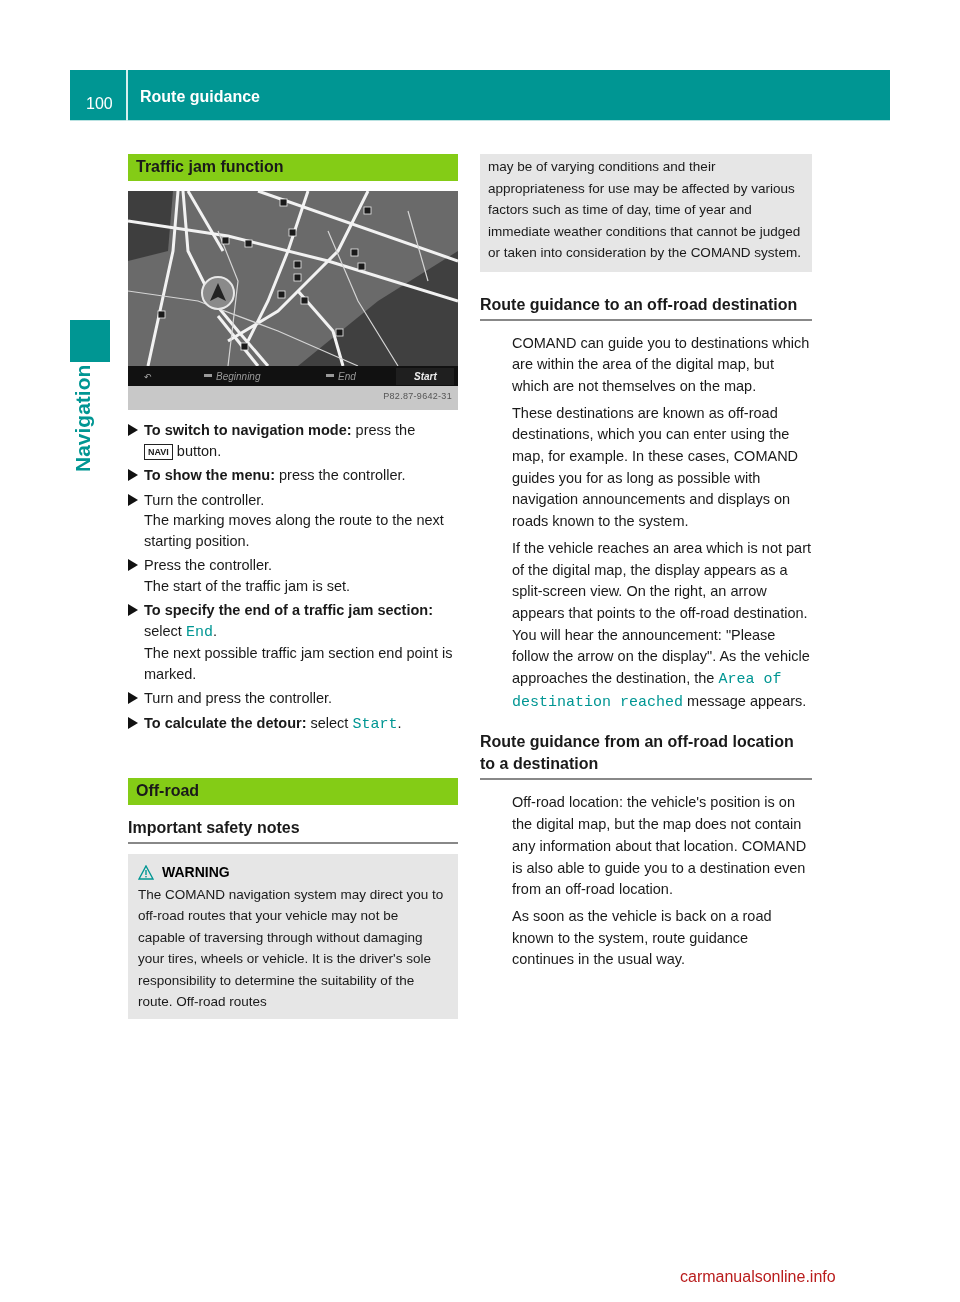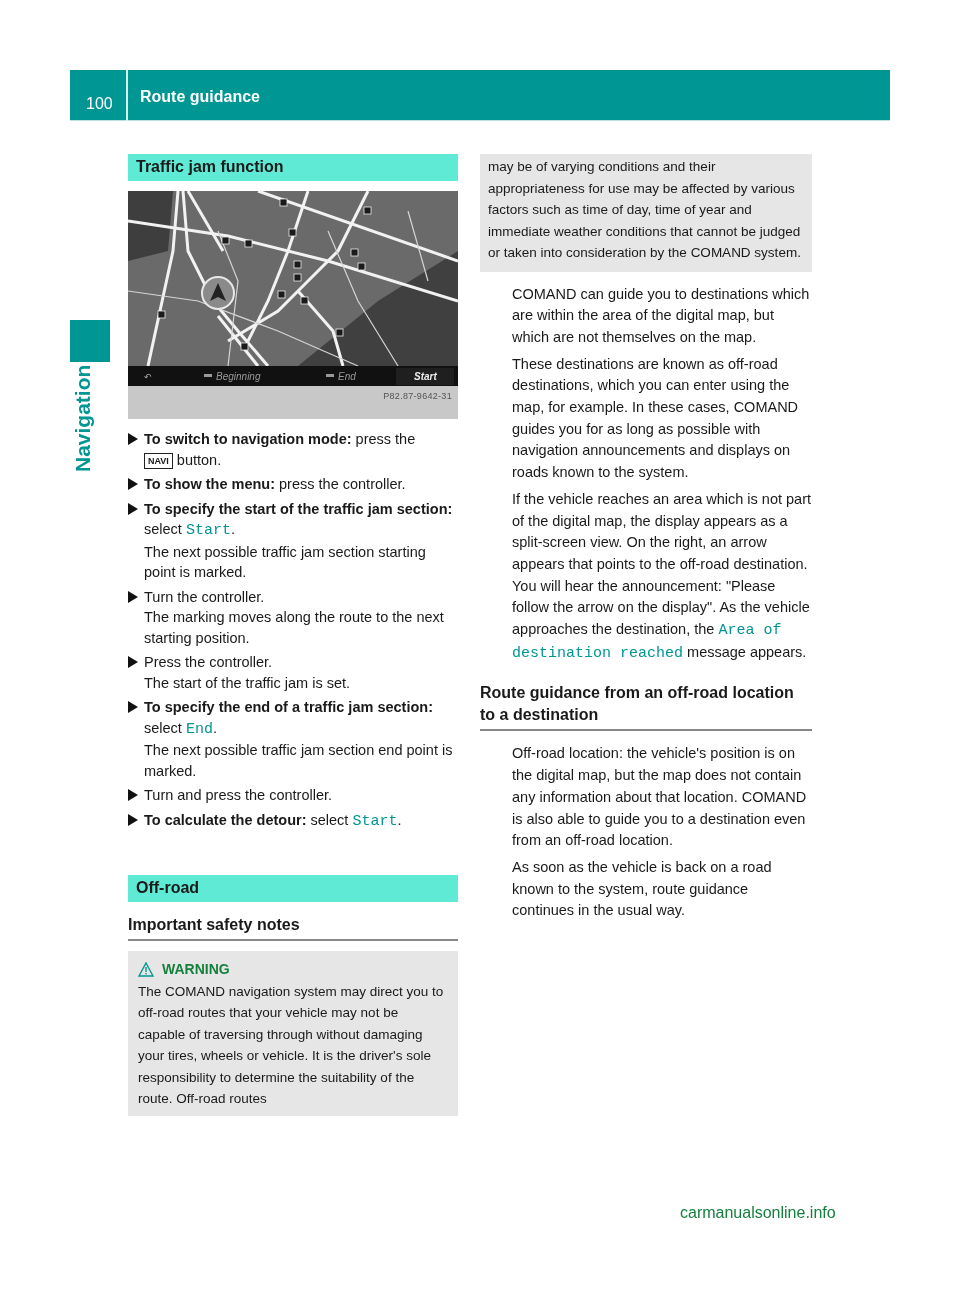--- a/index.html
+++ b/index.html
@@ -11,39 +11,39 @@
     .header-divider { position: absolute; left: 126px; top: 70px; width: 2px; height: 51px; background: #d8efee; }
     .header-title { position: absolute; left: 140px; top: 88px; color: #fff; font-weight: bold; font-size: 16px; }
 
     .side-tab-block { position: absolute; left: 70px; top: 320px; width: 40px; height: 42px; background: #009693; }
     .side-tab-label { position: absolute; left: 71px; top: 472px; transform-origin: left top; transform: rotate(-90deg); color: #009693; font-weight: bold; font-size: 21px; white-space: nowrap; width: 110px; }
 
     .col { position: absolute; width: 340px; }
     .col-left { left: 128px; top: 154px; width: 330px; }
     .col-right { left: 480px; top: 154px; width: 332px; }
 
-    .section-bar { background: #5eead4; font-weight: bold; font-size: 16px; padding: 4px 8px; height: 27px; }
+    .section-bar { background: #84cc16; font-weight: bold; font-size: 16px; padding: 4px 8px; height: 27px; }
     .map-figure { position: relative; margin-top: 10px; width: 330px; height: 206px; background: #5c5c5c; overflow: hidden; }
     .map-figure svg { display: block; }
-    .fig-caption { background: #c8c8c8; height: 33px; text-align: right; font-size: 9px; color: #555; padding: 5px 6px 0 0; letter-spacing: 0.3px; }
+    .fig-caption { background: #c8c8c8; height: 24px; text-align: right; font-size: 9px; color: #555; padding: 5px 6px 0 0; letter-spacing: 0.3px; }
 
     .steps { list-style: none; margin-top: 10px; }
     .step { position: relative; padding-left: 16px; font-size: 14.5px; line-height: 20.5px; margin-bottom: 4px; }
     .step .bullet { position: absolute; left: 0; top: 4px; width: 0; height: 0; border-left: 10px solid #111; border-top: 6px solid transparent; border-bottom: 6px solid transparent; }
     .step b { font-weight: bold; }
     .mono { font-family: "Liberation Mono", monospace; color: #009693; font-size: 15px; }
     .key { display: inline-block; border: 1px solid #222; font-size: 9px; font-weight: bold; padding: 1px 3px; line-height: 12px; vertical-align: 1px; }
 
     .subhead { font-weight: bold; font-size: 16px; line-height: 22px; padding-bottom: 3px; border-bottom: 2px solid #888; }
     .warning-box { background: #e6e6e6; padding: 8px 10px 6px 10px; font-size: 13.5px; line-height: 21.5px; }
-    .warning-title { color: #15803d; font-weight: bold; font-size: 14px; display: flex; align-items: center; gap: 8px; }
+    .warning-title { color: #000000; font-weight: bold; font-size: 14px; display: flex; align-items: center; gap: 8px; }
     .warning-title svg { display: block; }
     .para { font-size: 14.5px; line-height: 21.7px; margin-bottom: 5px; margin-left: 32px; }
 
-    .watermark { position: absolute; left: 680px; top: 1204px; font-size: 16px; color: #15803d; }
+    .watermark { position: absolute; left: 680px; top: 1268px; font-size: 16px; color: #b91c1c; }
   </style>
 </head>
 <body>
 
 <div class="header-bar"></div>
 <div class="page-num">100</div>
 <div class="header-divider"></div>
 <div class="header-title">Route guidance</div>
 
 <div class="side-tab-block"></div>
@@ -101,21 +101,20 @@
       <text x="210" y="189" font-size="10" font-style="italic" fill="#999" font-family="Liberation Sans, sans-serif">End</text>
       <text x="286" y="189" font-size="10" font-style="italic" font-weight="bold" fill="#eee" font-family="Liberation Sans, sans-serif">Start</text>
       <rect x="0" y="195" width="330" height="11" fill="#c8c8c8"></rect>
     </svg>
   </div>
   <div class="fig-caption" style="margin-top:-11px;position:relative;">P82.87-9642-31</div>
 
   <ul class="steps">
     <li class="step"><span class="bullet"></span><b>To switch to navigation mode:</b><span> press the</span><br><span class="key">NAVI</span><span> button.</span></li>
     <li class="step"><span class="bullet"></span><b>To show the menu:</b><span> press the controller.</span></li>
-    <li class="step"><span class="bullet"></span><b> To specify the start of the traffic jam section:</b><span> select </span><span class="mono">Start</span><span>.</span><br><span>The next possible traffic jam section starting point is marked.</span></li>
     <li class="step"><span class="bullet"></span><span>Turn the controller.</span><br><span>The marking moves along the route to the next starting position.</span></li>
     <li class="step"><span class="bullet"></span><span>Press the controller.</span><br><span>The start of the traffic jam is set.</span></li>
     <li class="step"><span class="bullet"></span><b> To specify the end of a traffic jam section:</b><span> select </span><span class="mono">End</span><span>.</span><br><span>The next possible traffic jam section end point is marked.</span></li>
     <li class="step"><span class="bullet"></span><span>Turn and press the controller.</span></li>
     <li class="step"><span class="bullet"></span><b>To calculate the detour:</b><span> select </span><span class="mono">Start</span><span>.</span></li>
   </ul>
 
   <div class="section-bar" style="margin-top:43px;">Off-road</div>
   <div class="subhead" style="margin-top:12px;">Important safety notes</div>
 
@@ -130,20 +129,21 @@
     </div>
     <div>The COMAND navigation system may direct you to off-road routes that your vehicle may not be capable of traversing through without damaging your tires, wheels or vehicle. It is the driver's sole responsibility to determine the suitability of the route. Off-road routes</div>
   </div>
 </div>
 
 <div class="col col-right">
   <div class="warning-box" style="padding:2px 8px 8px 8px;">
     <div>may be of varying conditions and their appropriateness for use may be affected by various factors such as time of day, time of year and immediate weather conditions that cannot be judged or taken into consideration by the COMAND system.</div>
   </div>
 
+  <div class="subhead" style="margin-top:22px;">Route guidance to an off-road destination</div>
   <div style="margin-top:12px;">
     <p class="para">COMAND can guide you to destinations which are within the area of the digital map, but which are not themselves on the map.</p>
     <p class="para">These destinations are known as off-road destinations, which you can enter using the map, for example. In these cases, COMAND guides you for as long as possible with navigation announcements and displays on roads known to the system.</p>
     <p class="para"><span>If the vehicle reaches an area which is not part of the digital map, the display appears as a split-screen view. On the right, an arrow appears that points to the off-road destination. You will hear the announcement: "Please follow the arrow on the display". As the vehicle approaches the destination, the </span><span class="mono">Area of destination reached</span><span> message appears.</span></p>
   </div>
 
   <div class="subhead" style="margin-top:18px;">Route guidance from an off-road location to a destination</div>
   <div style="margin-top:12px;">
     <p class="para">Off-road location: the vehicle's position is on the digital map, but the map does not contain any information about that location. COMAND is also able to guide you to a destination even from an off-road location.</p>
     <p class="para">As soon as the vehicle is back on a road known to the system, route guidance continues in the usual way.</p>

